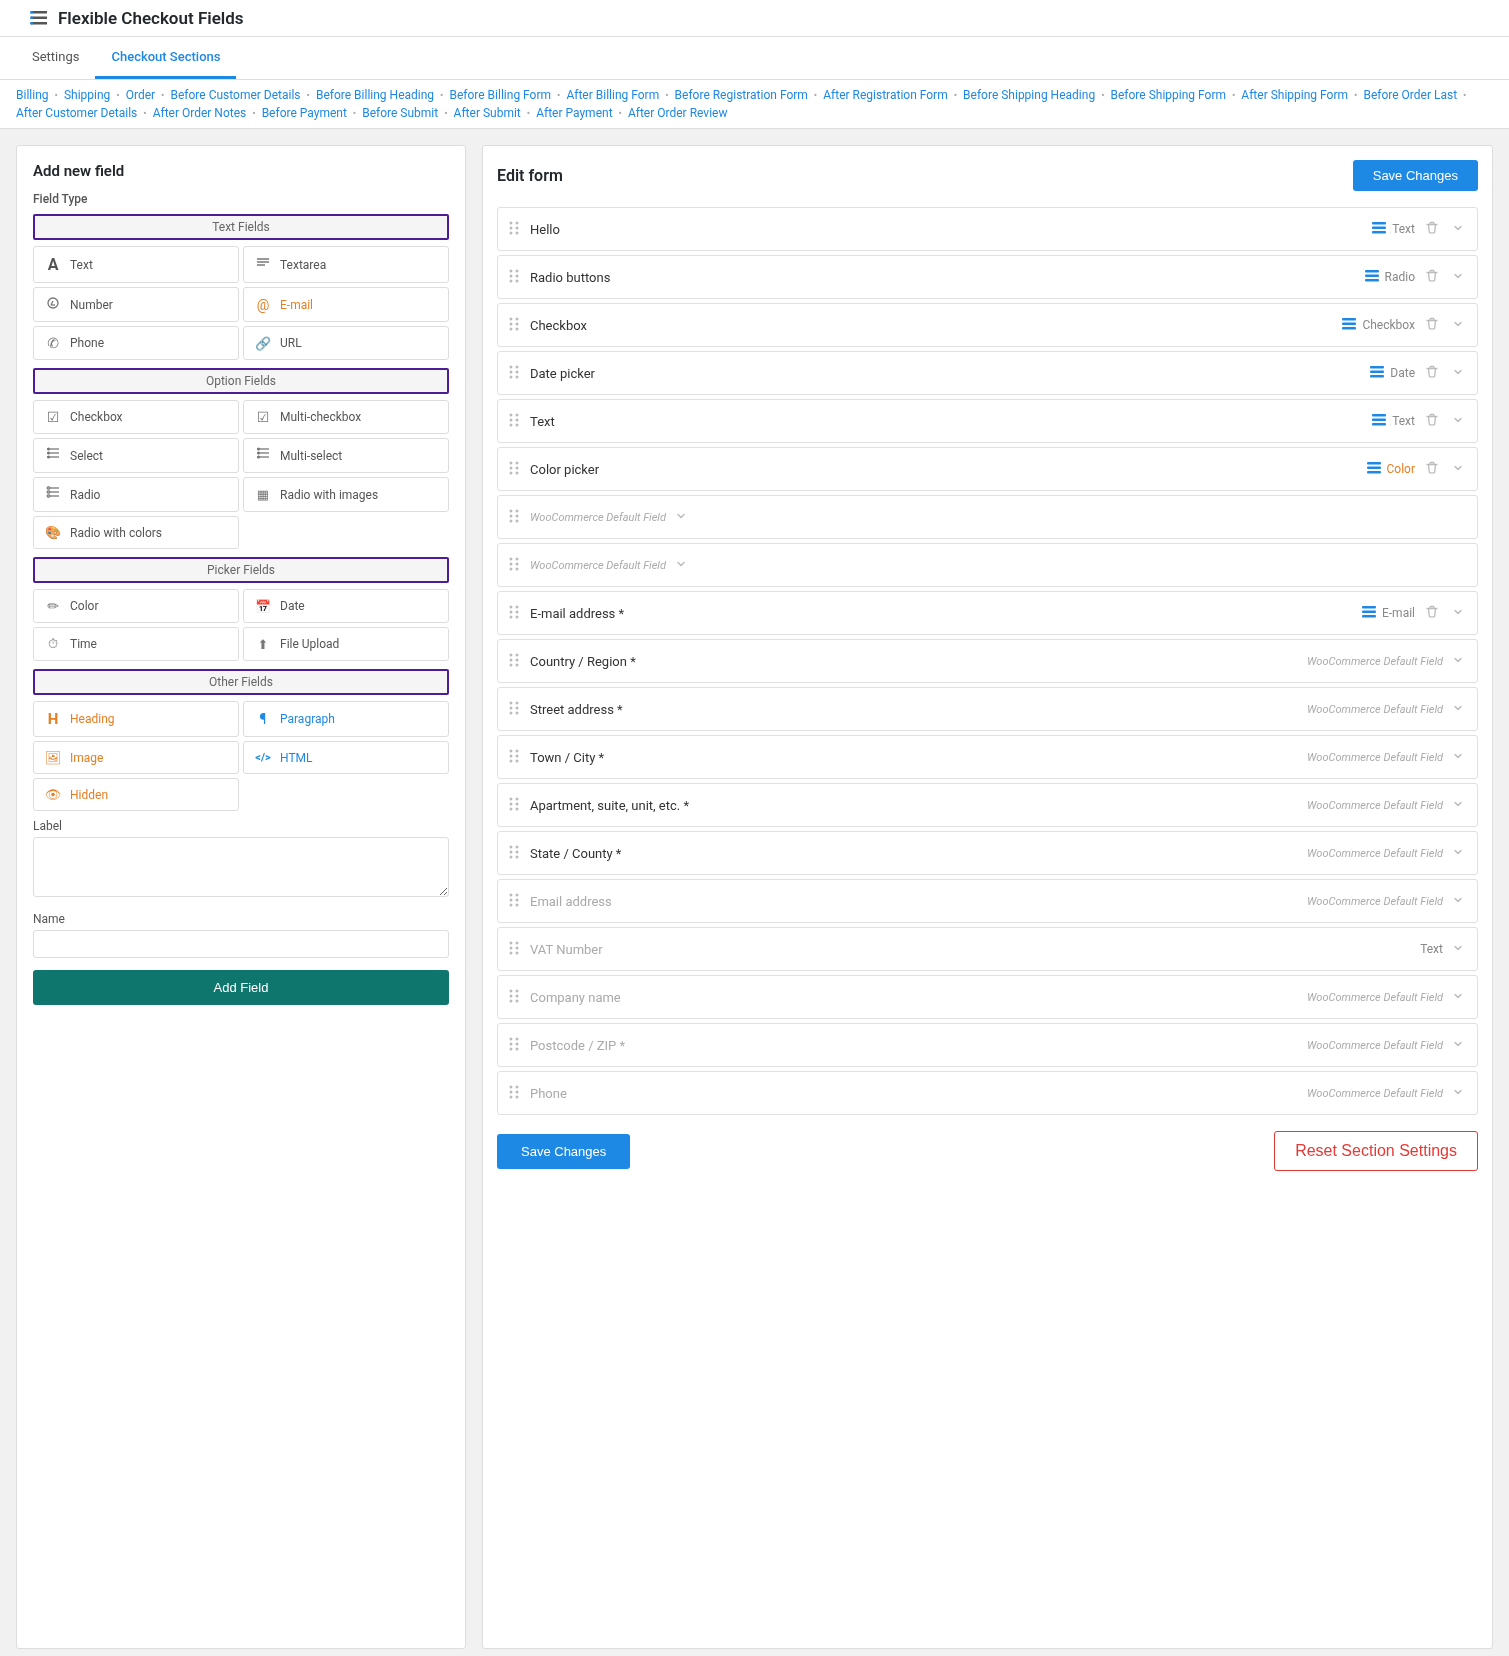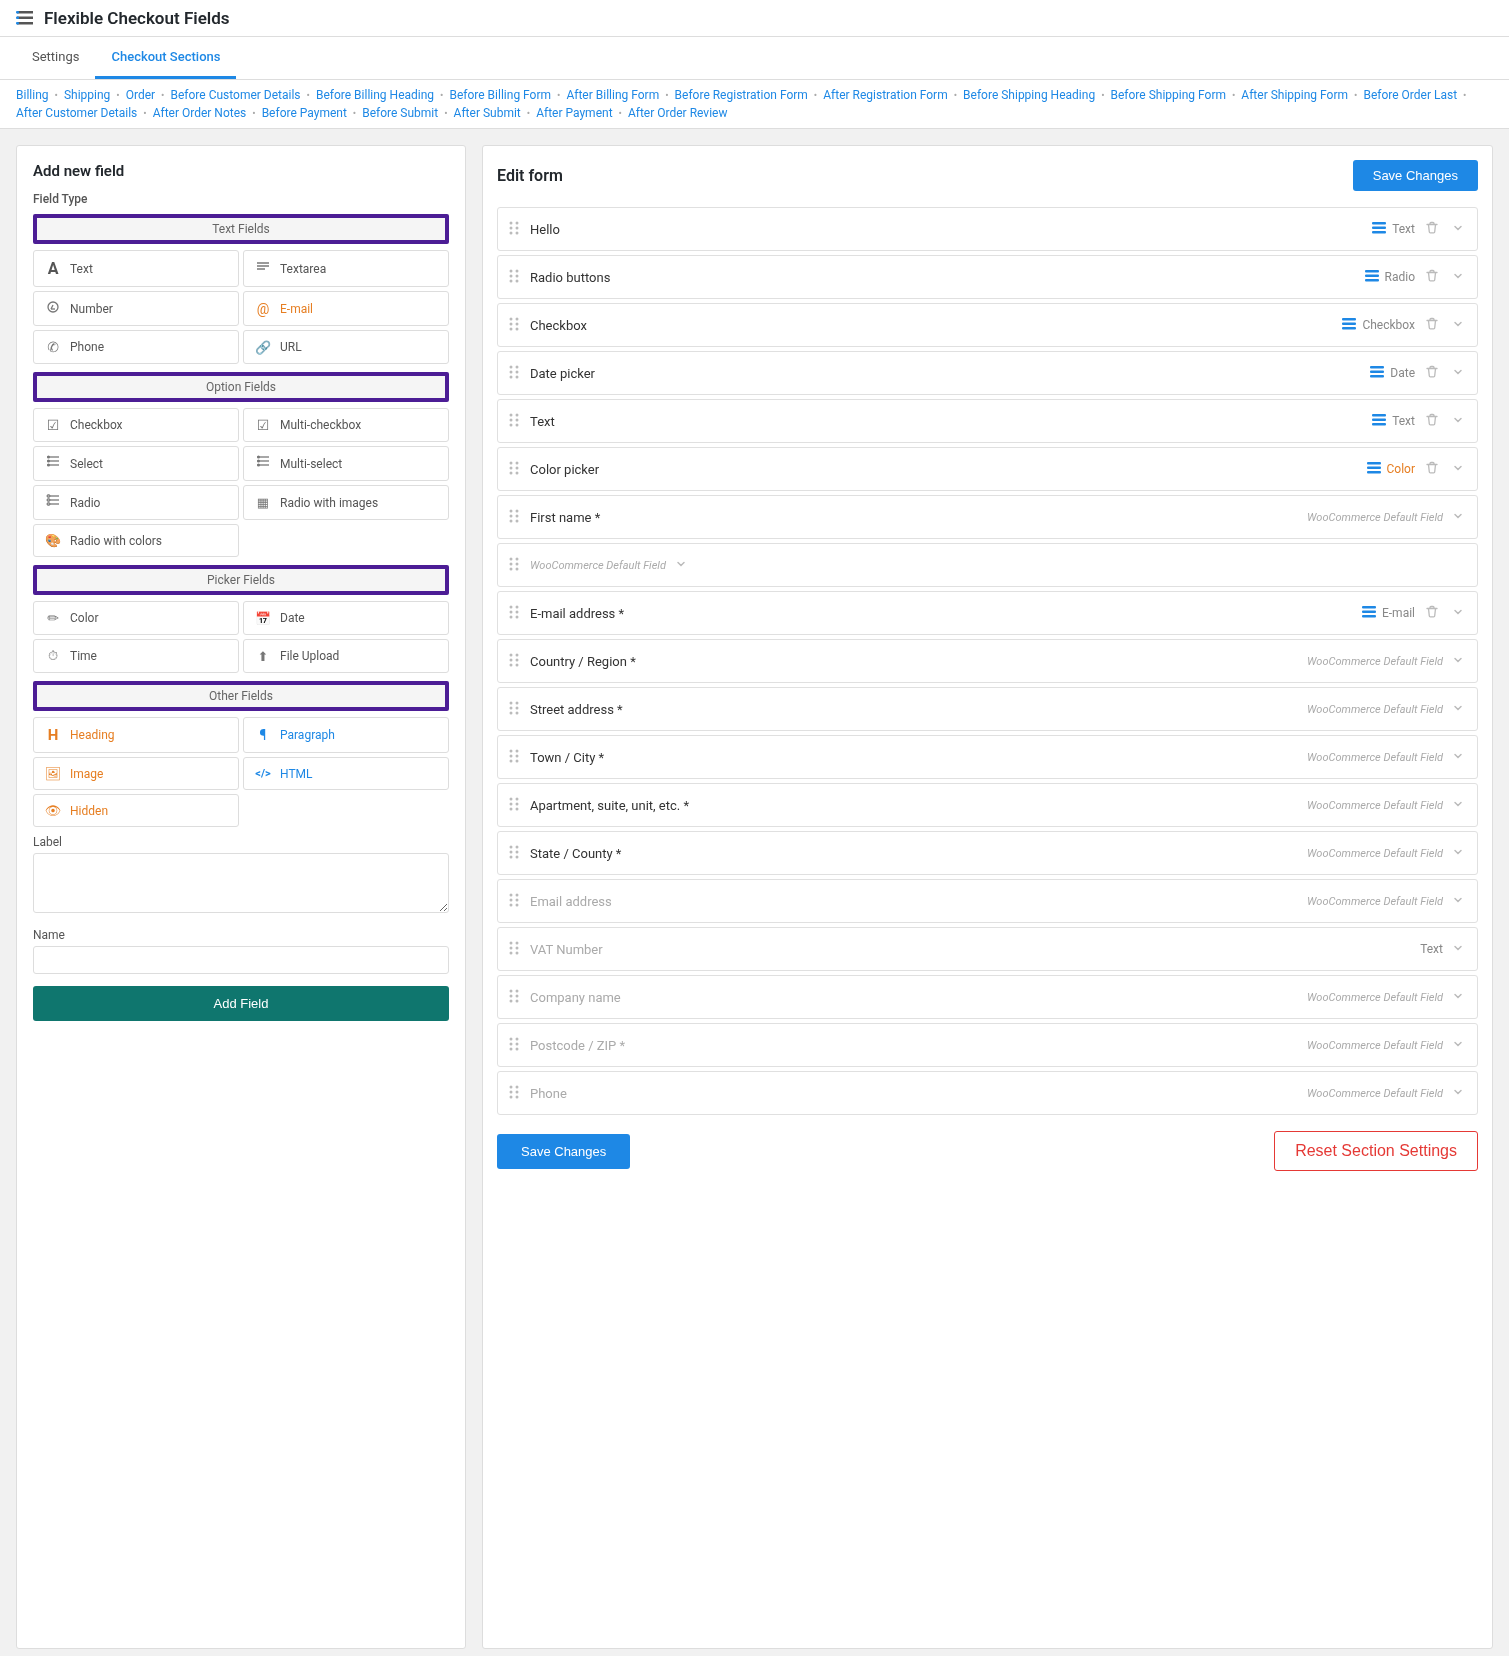--- a/index.html
+++ b/index.html
@@ -1,19 +1,19 @@
 <!DOCTYPE html>
 <html><head>
   <meta charset="utf-8">
   <style>
     * { box-sizing: border-box; margin: 0; padding: 0; }
     body { font-family: -apple-system, BlinkMacSystemFont, 'Segoe UI', Roboto, sans-serif; font-size: 13px; background: #f1f1f1; color: #333; }
 
     
-    .app-header { background: #fff; border-bottom: 1px solid #ddd; padding: 8px 16px; display: flex; align-items: center; gap: 10px; }
+    .app-header { background: #fff; border-bottom: 1px solid #ddd; padding: 8px 30px; display: flex; align-items: center; gap: 10px; }
     .app-header svg { width: 18px; height: 18px; }
     .app-title { font-size: 17px; font-weight: 600; color: #23282d; }
 
     
     .main-tabs { background: #fff; padding: 0 16px; border-bottom: 1px solid #ddd; display: flex; gap: 0; }
     .main-tab { padding: 12px 16px; cursor: pointer; font-size: 13px; color: #555; border-bottom: 3px solid transparent; text-decoration: none; display: inline-block; }
     .main-tab.active { color: #1e88e5; border-bottom-color: #1e88e5; font-weight: 500; }
 
     
     .section-tabs { background: #fff; padding: 8px 16px; border-bottom: 1px solid #ddd; display: flex; flex-wrap: wrap; gap: 4px; align-items: center; }
@@ -21,21 +21,21 @@
     .section-tab-dot { color: #aaa; margin: 0 2px; font-size: 10px; }
 
     
     .main-layout { display: flex; gap: 0; padding: 16px; gap: 16px; min-height: calc(100vh - 120px); }
 
     
     .left-panel { width: 450px; flex-shrink: 0; background: #fff; border: 1px solid #ddd; border-radius: 3px; padding: 16px; }
     .panel-title { font-size: 15px; font-weight: 600; margin-bottom: 12px; color: #23282d; }
     .field-type-label { font-size: 12px; color: #555; margin-bottom: 8px; font-weight: 500; }
     .field-group { margin-bottom: 8px; }
-    .field-group-header { background: #f5f5f5; border: 4px solid #4c1d95; text-align: center; font-size: 12px; color: #666; padding: 4px 8px; margin-bottom: 6px; border-radius: 2px; }
+    .field-group-header { background: #f5f5f5; border: 2px solid #4c1d95; text-align: center; font-size: 12px; color: #666; padding: 4px 8px; margin-bottom: 6px; border-radius: 2px; }
     .field-grid { display: grid; grid-template-columns: 1fr 1fr; gap: 4px; margin-bottom: 6px; }
     .field-item { border: 1px solid #ddd; border-radius: 3px; padding: 8px 10px; display: flex; align-items: center; gap: 8px; cursor: pointer; background: #fff; font-size: 12px; color: #555; }
     .field-icon { font-size: 14px; color: #777; width: 18px; text-align: center; }
 
     
     .form-group { margin-bottom: 12px; }
     .form-label { font-size: 12px; color: #555; margin-bottom: 4px; display: block; }
     .form-textarea { width: 100%; border: 1px solid #ddd; border-radius: 3px; padding: 6px 8px; font-size: 12px; min-height: 60px; resize: vertical; }
     .form-input { width: 100%; border: 1px solid #ddd; border-radius: 3px; padding: 6px 8px; font-size: 12px; }
     .add-field-btn { width: 100%; background: #0f766e; color: #fff; border: none; border-radius: 3px; padding: 10px; font-size: 13px; cursor: pointer; font-weight: 500; }
@@ -462,21 +462,20 @@
         </div>
         <div class="form-row">
           <span class="drag-handle"><svg width="12" height="16" viewBox="0 0 12 16" fill="none">
               <circle cx="3" cy="3" r="1.5" fill="#bbb"></circle>
               <circle cx="9" cy="3" r="1.5" fill="#bbb"></circle>
               <circle cx="3" cy="8" r="1.5" fill="#bbb"></circle>
               <circle cx="9" cy="8" r="1.5" fill="#bbb"></circle>
               <circle cx="3" cy="13" r="1.5" fill="#bbb"></circle>
               <circle cx="9" cy="13" r="1.5" fill="#bbb"></circle>
             </svg></span>
-          <span class="row-label">First name *</span>
           <span class="row-meta">
             <span class="row-badge-woo">WooCommerce Default Field</span>
             <button class="chevron-btn"><svg width="10" height="10" viewBox="0 0 10 10" fill="none">
                 <path d="M2 3.5L5 6.5L8 3.5" stroke="#bbb" stroke-width="1.5" stroke-linecap="round"></path>
               </svg></button>
           </span>
         </div>
         <div class="form-row">
           <span class="drag-handle"><svg width="12" height="16" viewBox="0 0 12 16" fill="none">
               <circle cx="3" cy="3" r="1.5" fill="#bbb"></circle>

